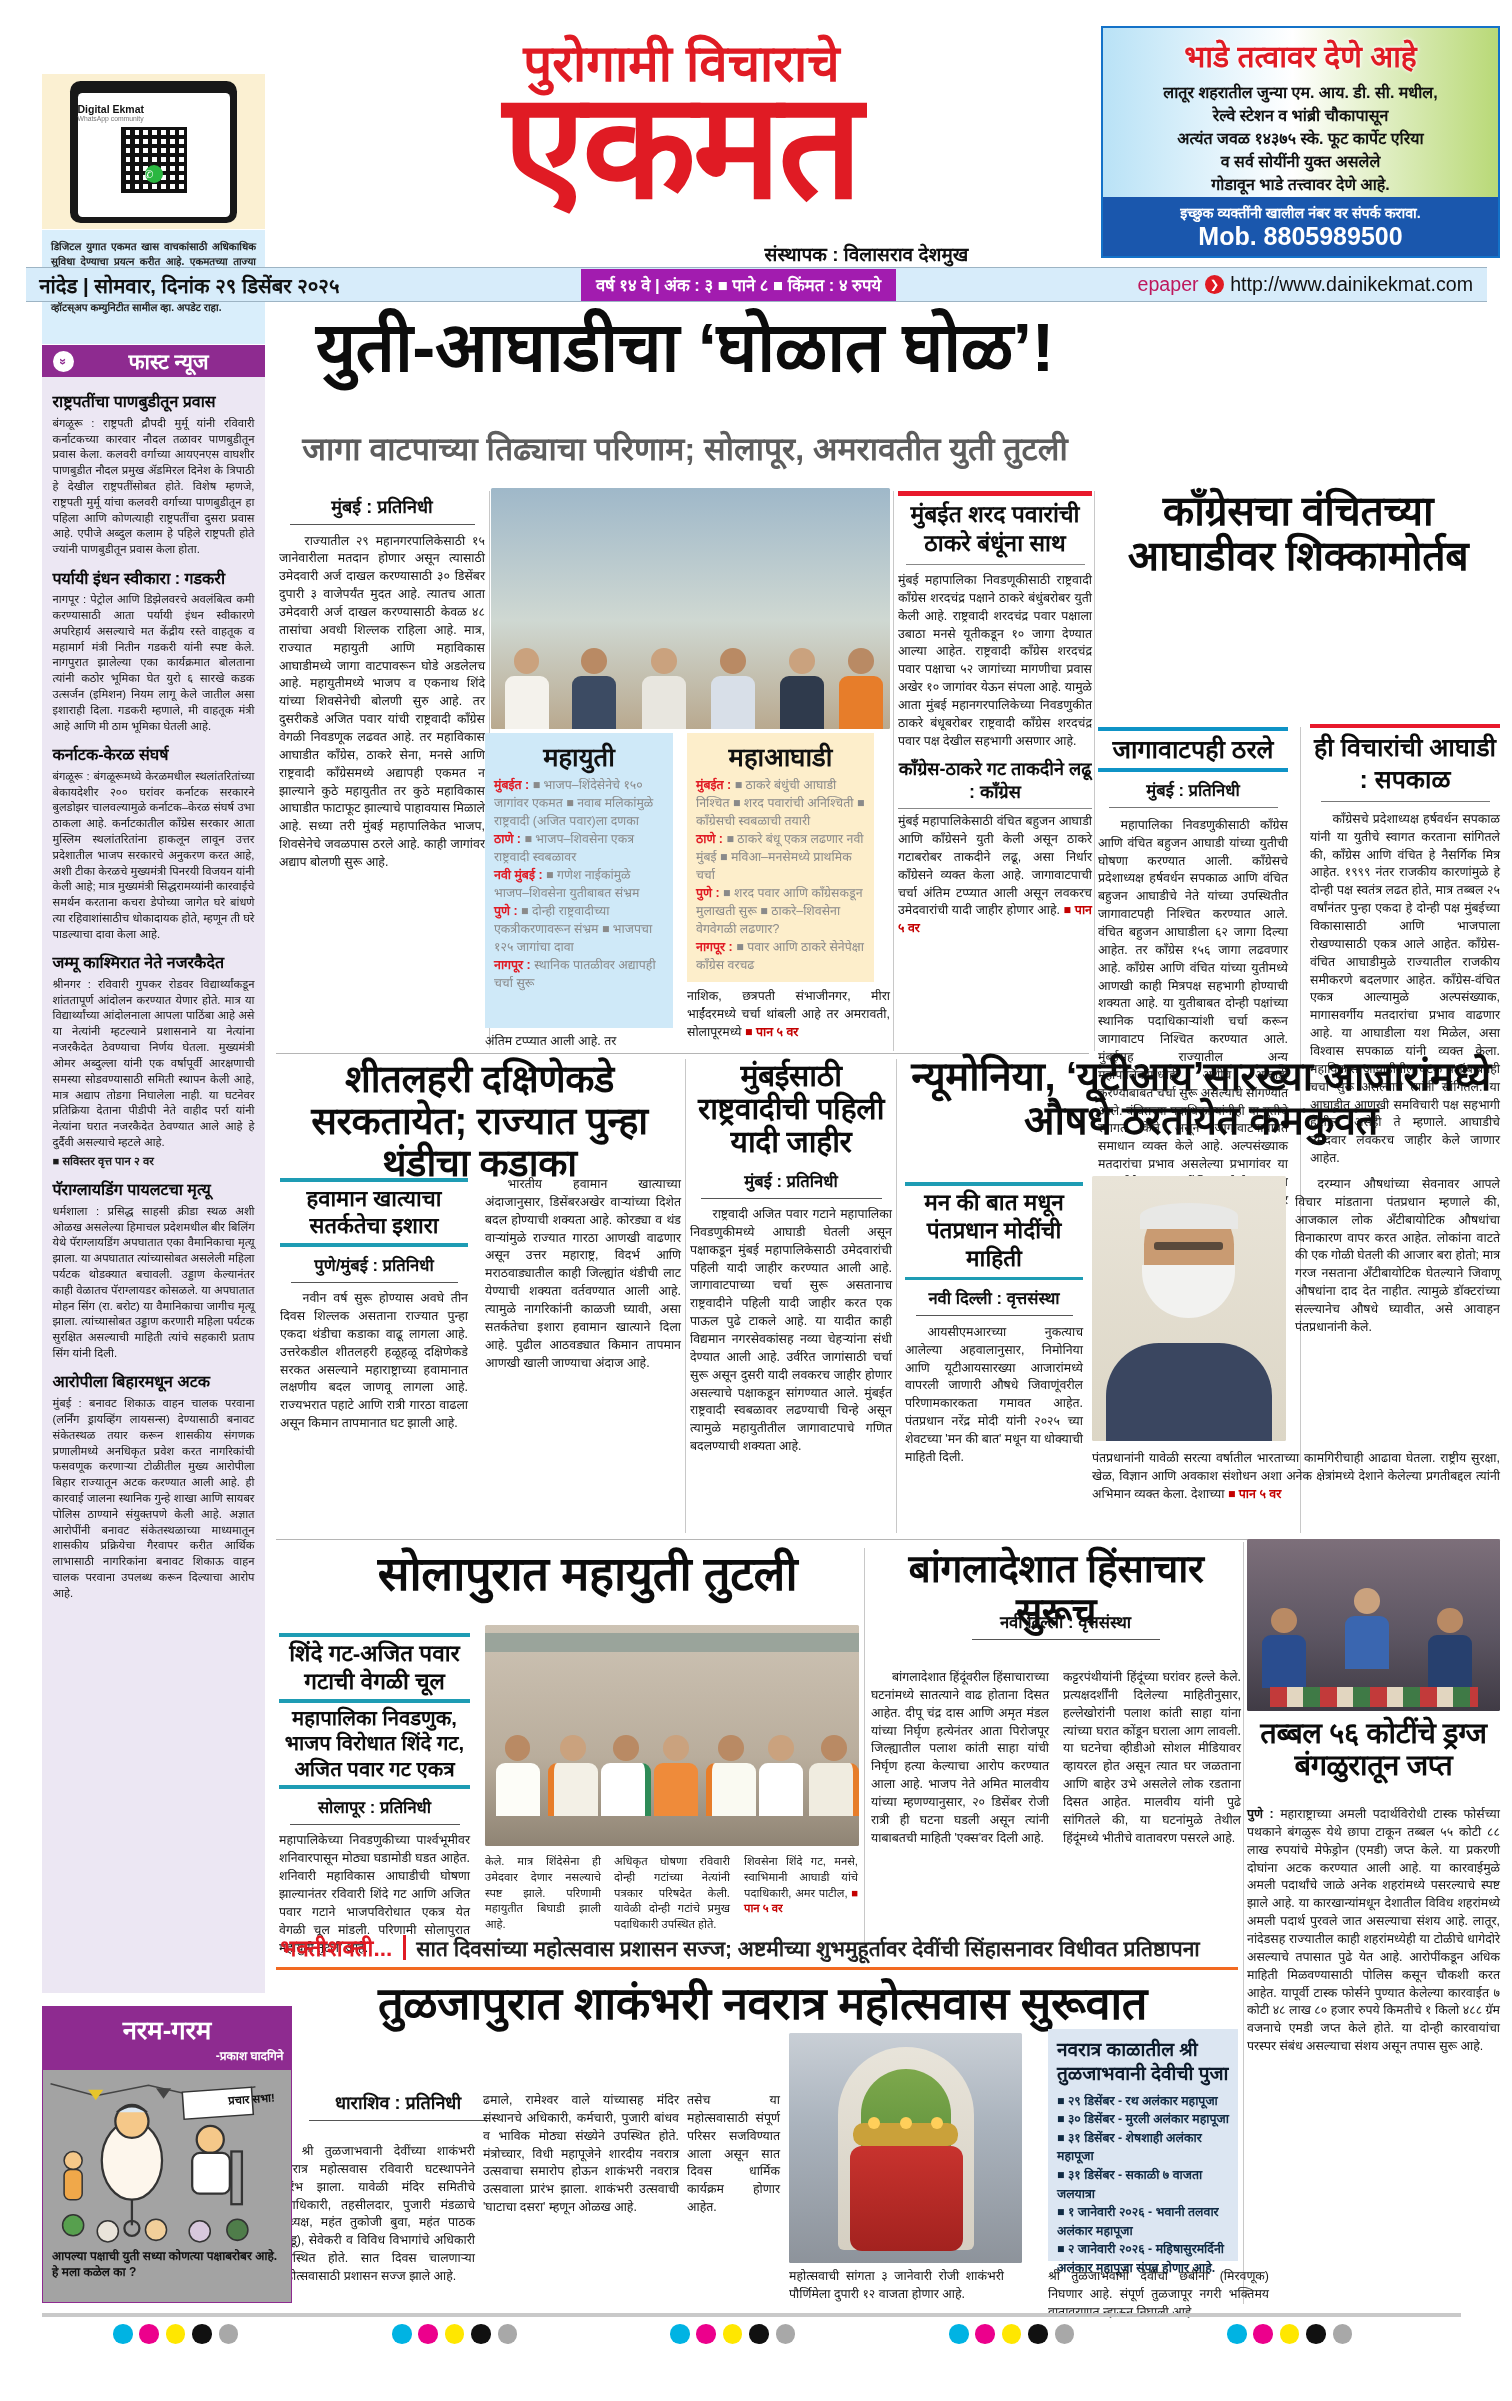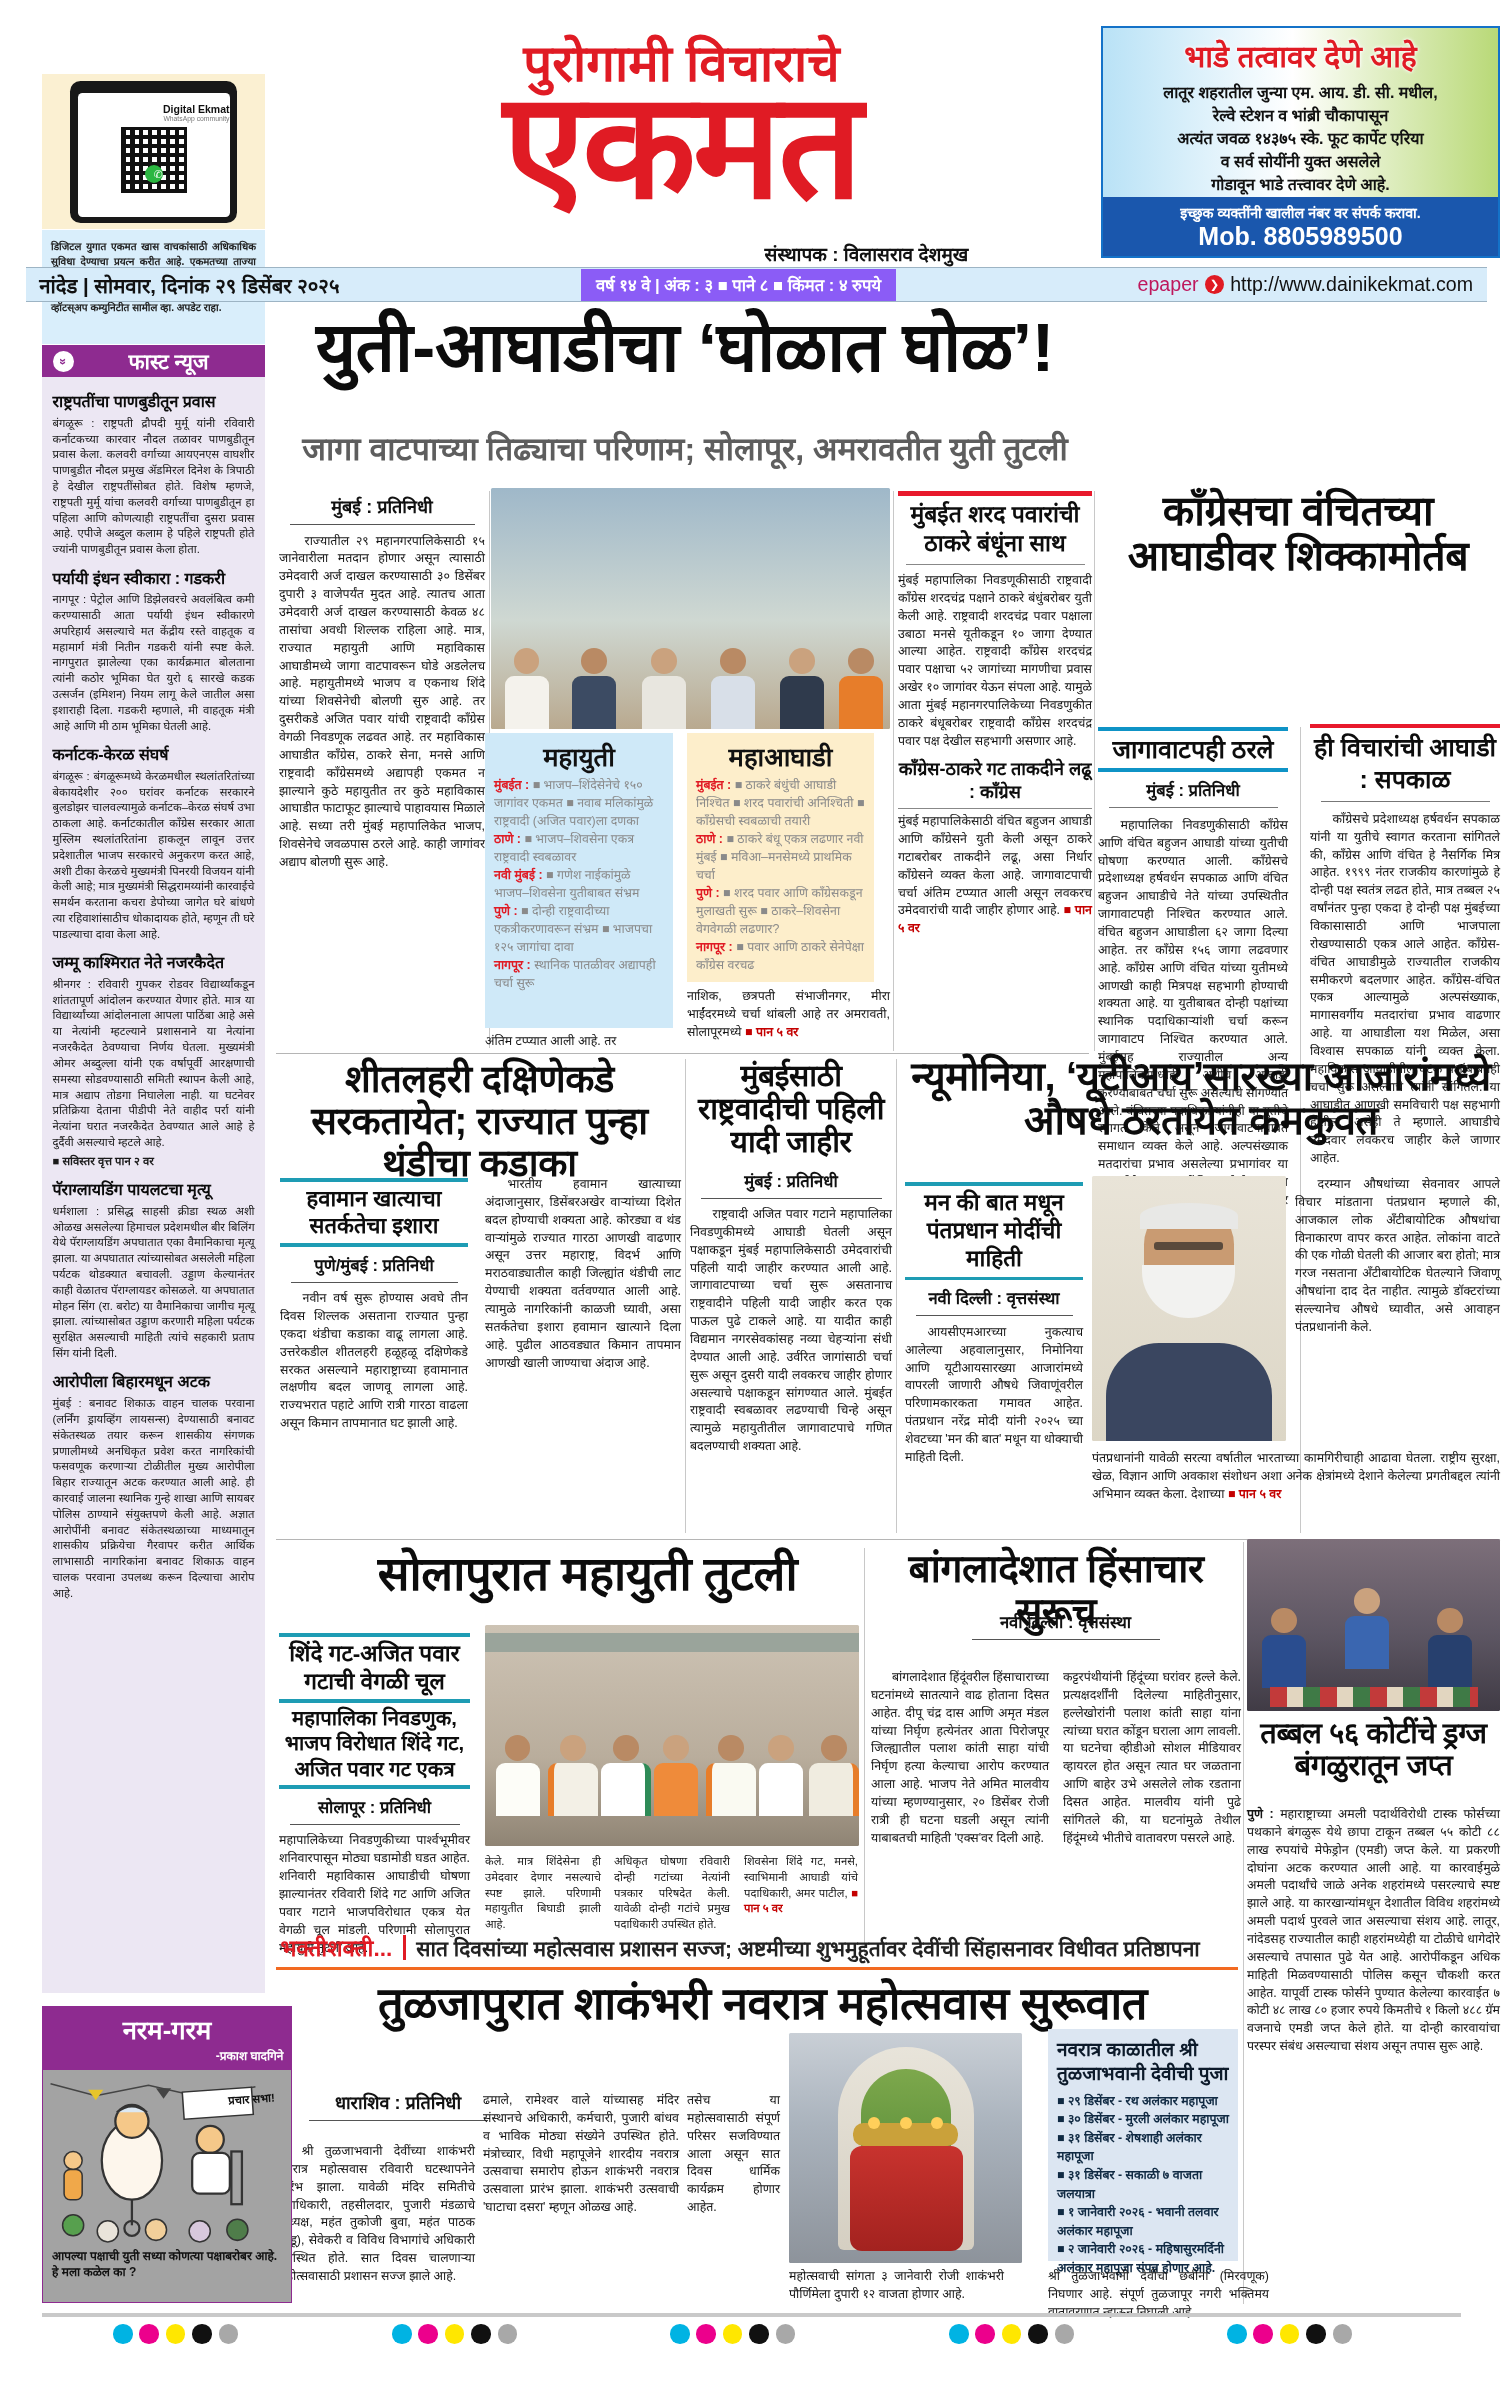--- a/index.html
+++ b/index.html
@@ -39,21 +39,21 @@
 <body>
 
 <div class="page">
 
   <div class="abs red ctr" style="left:271px;top:25.6px;width:821px;font-size:51px;font-weight:800;">पुरोगामी विचाराचे</div>
   <div class="abs red ctr" style="left:271px;top:72px;width:821px;font-size:148px;font-weight:900;line-height:1.0;letter-spacing:-3px;">एकमत</div>
   <div class="abs ctr bold" style="left:648px;top:241px;width:437px;font-size:19px;">संस्थापक : विलासराव देशमुख</div>
 
   <div class="abs" style="left:42px;top:74px;width:223px;height:155px;background:#fbf0d2;">
     <div style="width:167px;height:142px;margin:6.8px auto 0 auto;background:#181818;border-radius:10.5px;position:relative;">
-      <div style="position:absolute;left:7.5px;top:12px;right:7.5px;bottom:6px;background:#fff;border-radius:4.5px;text-align:right;">
+      <div style="position:absolute;left:7.5px;top:12px;right:7.5px;bottom:6px;background:#fff;border-radius:4.5px;text-align:left;">
         <div style="font-size:10.5px;font-weight:800;margin-top:10.5px;">Digital Ekmat</div>
         <div style="font-size:6.8px;color:#777;">WhatsApp community</div>
         <div class="qr"></div>
         <div style="position:absolute;left:50%;top:72px;width:18px;height:18px;margin-left:-9px;border-radius:50%;background:#2bb741;color:#fff;font-size:10.5px;line-height:18px;">✆</div>
       </div>
     </div>
   </div>
 
   <div class="abs" style="left:42px;top:230px;width:223px;height:114px;background:#d9eefb;box-sizing:border-box;padding:9px 9px;">
     <div style="font-size:10.2px;font-weight:700;line-height:1.5;color:#222;text-align:justify;">डिजिटल युगात एकमत खास वाचकांसाठी अधिकाधिक सुविधा देण्याचा प्रयत्न करीत आहे. एकमतच्या ताज्या बातम्या, घडामोडी, ई-पेपर, यूट्यूब व्हिडिओ, ब्रेकिंग न्यूज आदींसाठी क्यू-आर कोड स्कॅन करून एकमतच्या व्हॉटस्अप कम्युनिटीत सामील व्हा. अपडेट राहा.</div>
@@ -102,21 +102,21 @@
       <div>गोडावून भाडे तत्त्वावर देणे आहे.</div>
     </div>
     <div style="position:absolute;left:0;right:0;bottom:0;height:59px;background:#1a57ad;color:#fff;text-align:center;">
       <div style="font-size:14.3px;font-weight:700;margin-top:6px;">इच्छुक व्यक्तींनी खालील नंबर वर संपर्क करावा.</div>
       <div style="font-size:25px;font-weight:900;">Mob. 8805989500</div>
     </div>
   </div>
 
   <div class="abs" style="left:25.6px;top:267px;width:1461px;height:35px;background:#d7ecfa;border-top:0.8px solid #9db4c4;border-bottom:0.8px solid #9db4c4;display:flex;align-items:center;justify-content:space-between;padding:0 13.6px;box-sizing:border-box;">
     <span class="bold" style="font-size:20.3px;">नांदेड | सोमवार, दिनांक २९ डिसेंबर २०२५</span>
-    <span style="background:#8b5cf6;color:#fff;font-size:16.6px;font-weight:800;padding:4.5px 15px;">वर्ष १४ वे | अंक : ३ ■ पाने ८ ■ किंमत : ४ रुपये</span>
+    <span style="background:#a21caf;color:#fff;font-size:16.6px;font-weight:800;padding:4.5px 15px;">वर्ष १४ वे | अंक : ३ ■ पाने ८ ■ किंमत : ४ रुपये</span>
     <span style="display:flex;align-items:center;gap:6px;">
       <span style="font-size:19.6px;color:#be185d;">epaper</span>
       <span style="width:19.6px;height:19.6px;border-radius:50%;background:#e01b24;color:#fff;font-weight:900;display:inline-flex;align-items:center;justify-content:center;font-size:11.3px;">❯</span>
       <span style="font-size:19.6px;color:#111;">http://www.dainikekmat.com</span>
     </span>
   </div>
 
   <div class="abs headline" style="left:276px;top:310px;width:818px;font-size:69px;">युती-आघाडीचा ‘घोळात घोळ’!</div>
   <div class="abs ctr" style="left:276px;top:426px;width:818px;font-size:32px;font-weight:800;color:#5e5e5e;">जागा वाटपाच्या तिढ्याचा परिणाम; सोलापूर, अमरावतीत युती तुटली</div>
 

